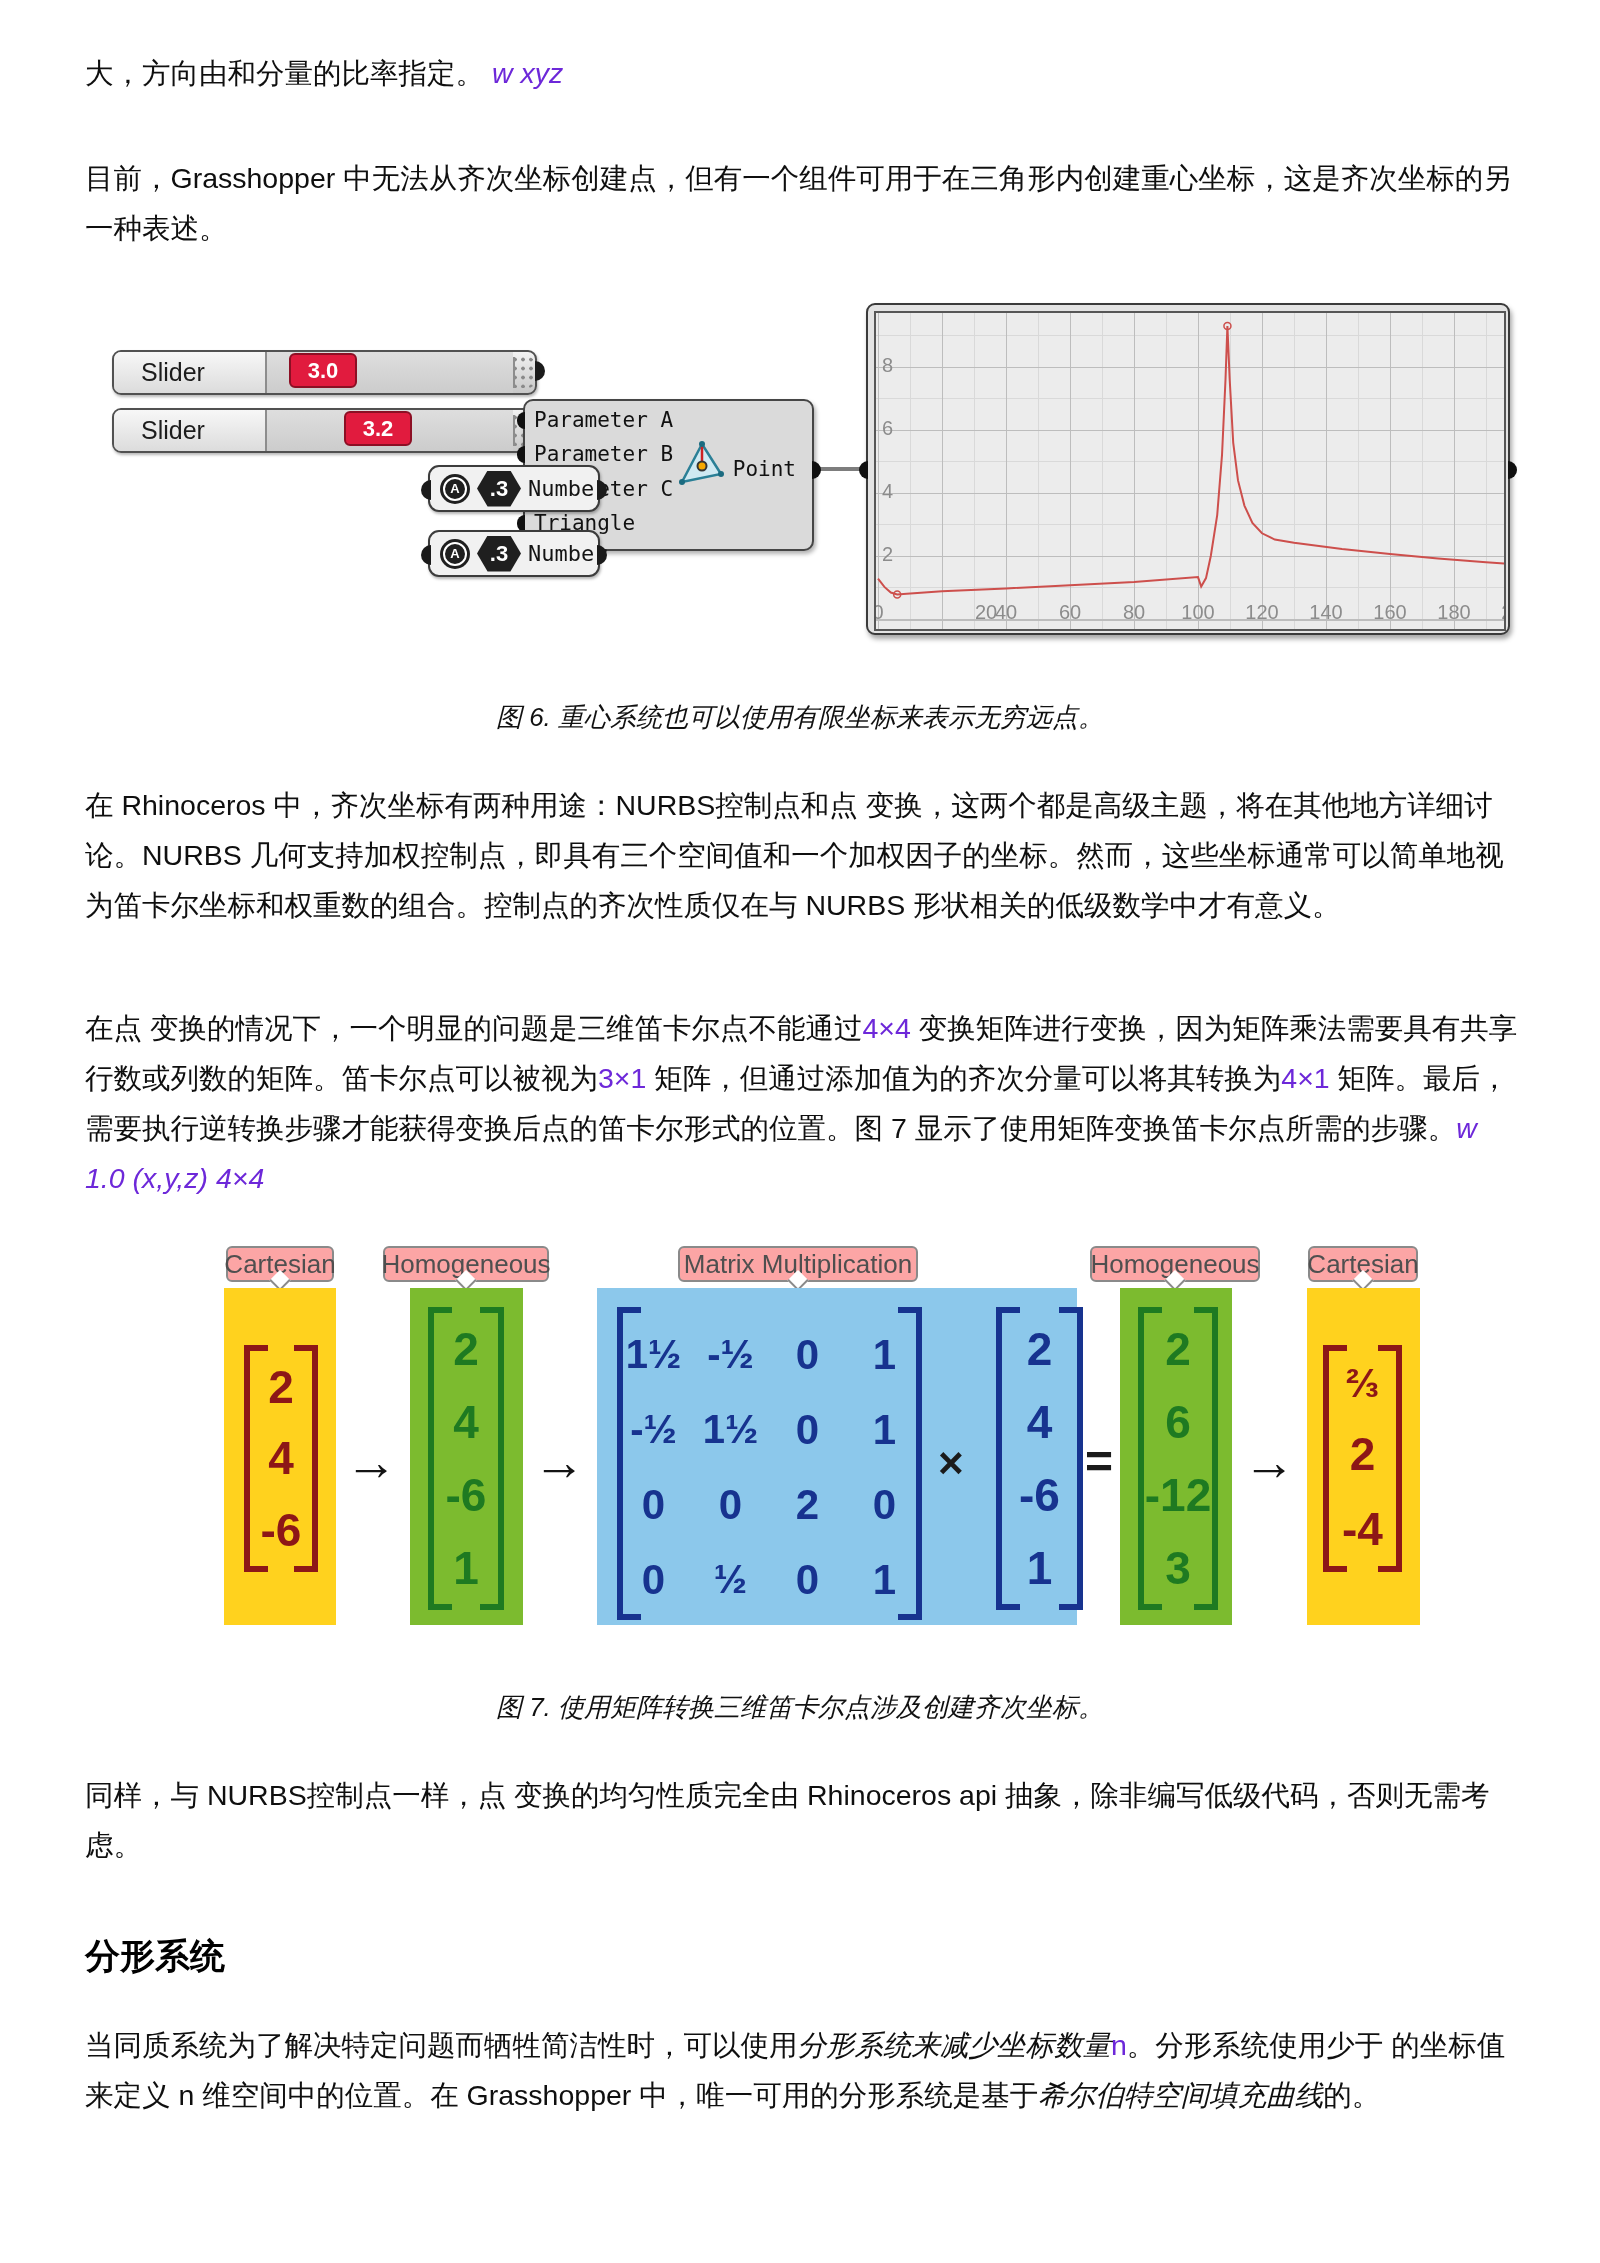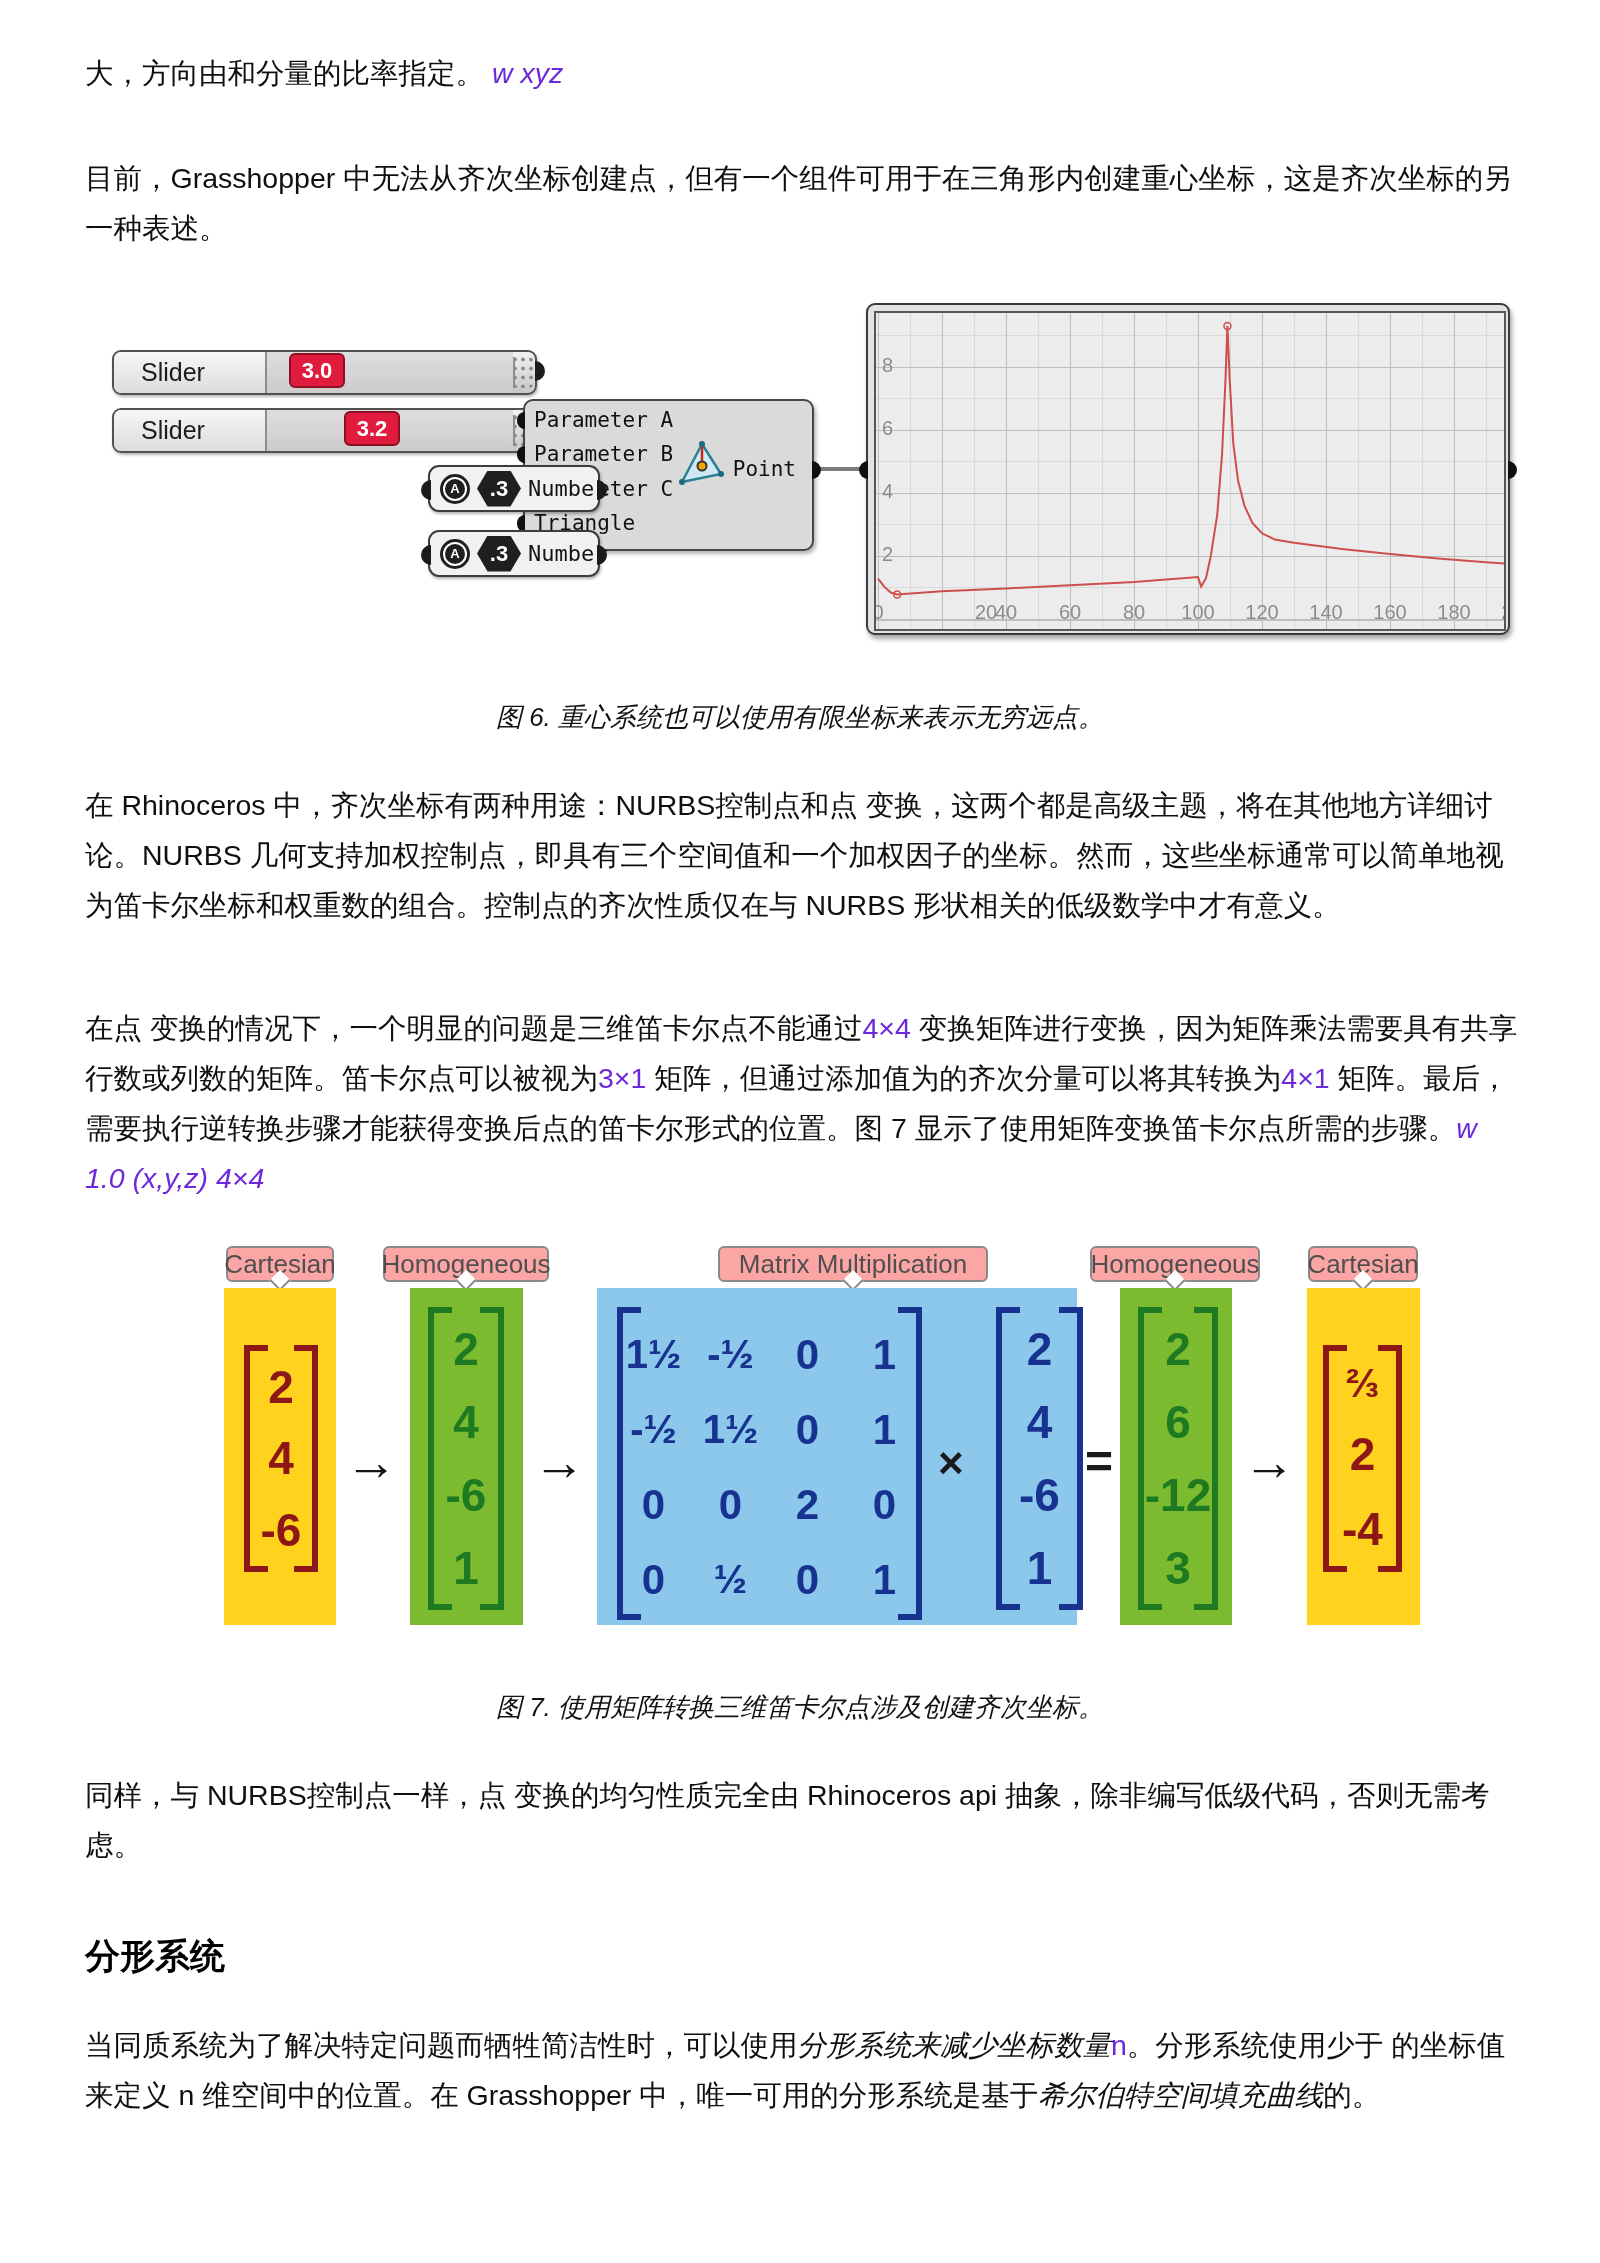--- a/index.html
+++ b/index.html
@@ -12,21 +12,21 @@
   .it{font-style:italic;}
   .caption{position:absolute;left:0;width:1600px;text-align:center;font-size:26px;font-style:italic;color:#111;}
   .h2{position:absolute;left:85px;font-size:35px;font-weight:bold;color:#000;}
 
   
   .gh-slider{position:absolute;height:41px;background:linear-gradient(#f2f2f2,#c7c7c7);
     border:2px solid #515151;border-radius:9px;display:flex;z-index:1;box-shadow:1px 2px 3px rgba(0,0,0,.28);}
   .gh-slider .lab{width:124px;border-right:2px solid #8d8d8d;display:flex;align-items:center;
     padding-left:27px;font-size:25px;color:#1c1c1c;background:linear-gradient(#f7f7f7,#dcdcdc);border-radius:7px 0 0 7px;}
   .gh-slider .track{position:relative;flex:1;background:linear-gradient(#dedede,#cccccc);}
-  .gh-slider .knob{position:absolute;top:1px;height:35px;width:56px;background:#e11b3e;border:2px solid #8c0f24;
+  .gh-slider .knob{position:absolute;top:1px;height:35px;width:68px;background:#e11b3e;border:2px solid #8c0f24;
     border-radius:6px;color:#fff;font-weight:bold;font-size:22px;display:flex;align-items:center;justify-content:center;box-sizing:border-box;}
   .gh-slider .gripdots{width:20px;border-left:2px solid #8d8d8d;background:radial-gradient(#8a8a8a 1.5px, transparent 2px);
     background-size:8px 9px;background-position:4px 7px;margin:5px 0;border-radius:0 7px 7px 0;}
   .dgrip{position:absolute;width:10px;height:20px;background:#1b1b1b;}
   .dgrip.r{border-radius:0 10px 10px 0;}
   .dgrip.l{border-radius:10px 0 0 10px;}
 
   .gh-num{position:absolute;width:172px;height:47px;background:#f1f1f1;border:2px solid #3c3c3c;border-radius:11px;
     display:flex;align-items:center;gap:7px;padding:0 10px;box-sizing:border-box;z-index:3;box-shadow:1px 2px 3px rgba(0,0,0,.3);}
   .ic-circ{width:30px;height:30px;border-radius:50%;background:#1f1f1f;display:flex;align-items:center;justify-content:center;flex:none;}
@@ -177,21 +177,21 @@
 
 <div class="caption" style="top:700px">图 6. 重心系统也可以使用有限坐标来表示无穷远点。</div>
 
 <div class="para" style="top:780px">在 Rhinoceros 中，齐次坐标有两种用途：NURBS控制点和点 变换，这两个都是高级主题，将在其他地方详细讨论。NURBS 几何支持加权控制点，即具有三个空间值和一个加权因子的坐标。然而，这些坐标通常可以简单地视为笛卡尔坐标和权重数的组合。控制点的齐次性质仅在与 NURBS 形状相关的低级数学中才有意义。</div>
 <div class="para" style="top:1003px"><span>在点 变换的情况下，一个明显的问题是三维笛卡尔点不能通过</span><span class="teal">4×4</span><span> 变换矩阵进行变换，因为矩阵乘法需要具有共享行数或列数的矩阵。笛卡尔点可以被视为</span><span class="teal">3×1</span><span> 矩阵，但通过添加值为的齐次分量可以将其转换为</span><span class="teal">4×1</span><span> 矩阵。最后，需要执行逆转换步骤才能获得变换后点的笛卡尔形式的位置。图 7 显示了使用矩阵变换笛卡尔点所需的步骤。</span><span class="teal it">w  1.0 (x,y,z) 4×4</span></div>
 
 <div>
 
   <div class="tagbox" style="left:226px;top:1246px;width:108px">Cartesian</div>
   <div class="tagbox" style="left:383px;top:1246px;width:166px">Homogeneous</div>
-  <div class="tagbox" style="left:718px;top:1246px;width:270px">Matrix Multiplication</div>
+  <div class="tagbox" style="left:678px;top:1246px;width:240px">Matrix Multiplication</div>
   <div class="tagbox" style="left:1090px;top:1246px;width:170px">Homogeneous</div>
   <div class="tagbox" style="left:1308px;top:1246px;width:110px">Cartesian</div>
 
   <div class="cbox" style="left:224px;width:112px;background:#ffd21e"></div>
   <div class="cbox" style="left:410px;width:113px;background:#7cbb2f"></div>
   <div class="cbox" style="left:597px;width:480px;background:#8cc8eb"></div>
   <div class="cbox" style="left:1120px;width:112px;background:#7cbb2f"></div>
   <div class="cbox" style="left:1307px;width:113px;background:#ffd21e"></div>
 
   <div class="vecbox" style="left:244px;top:1345px;width:74px;height:227px;color:#8d1717">

